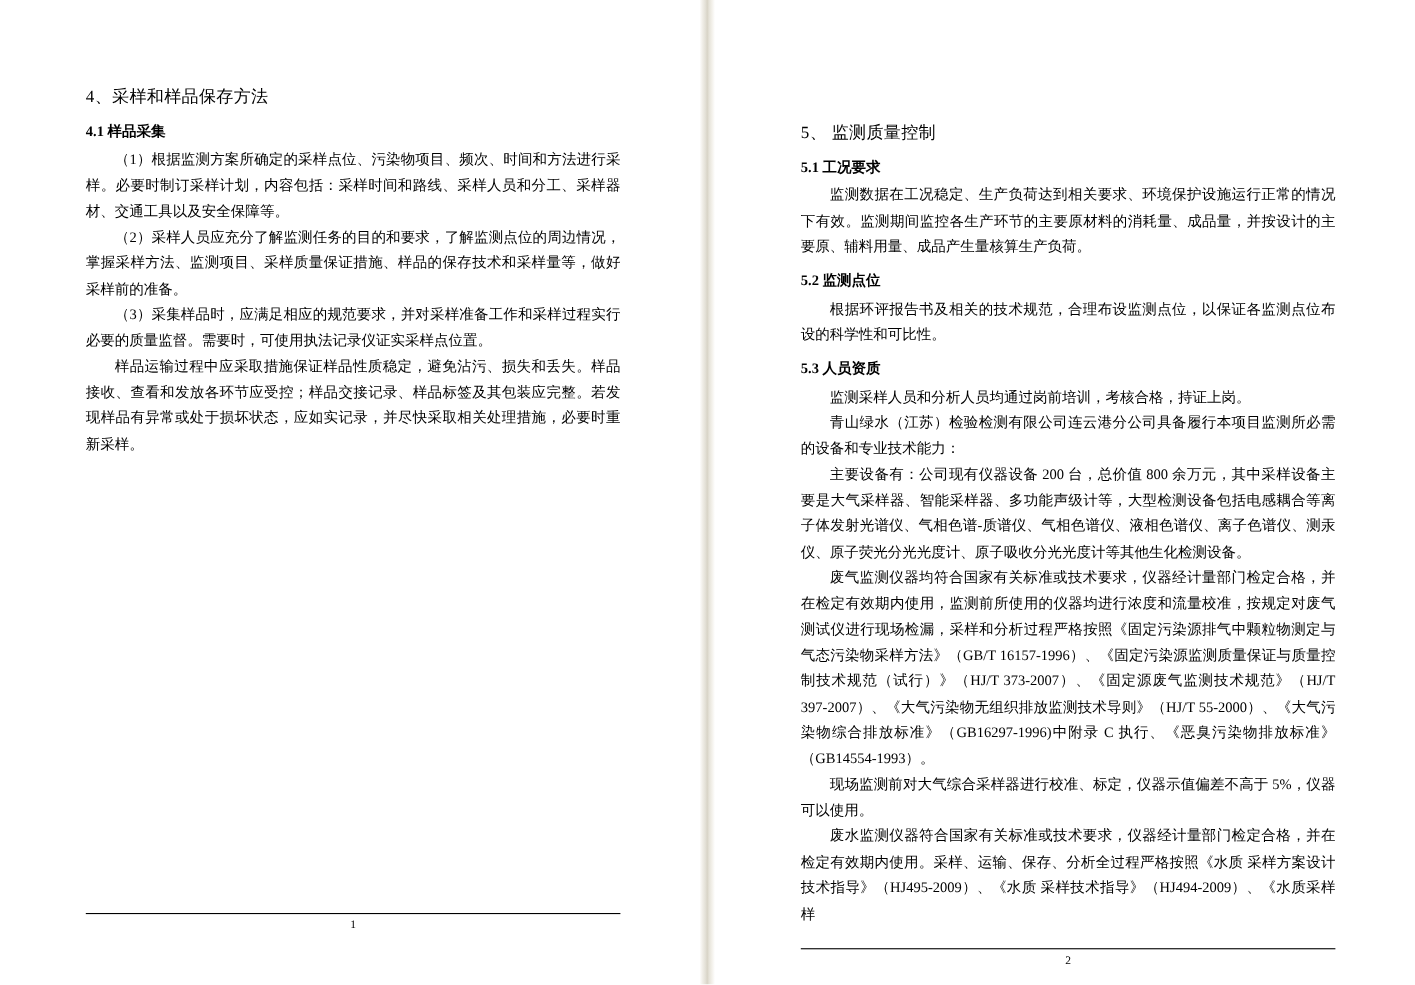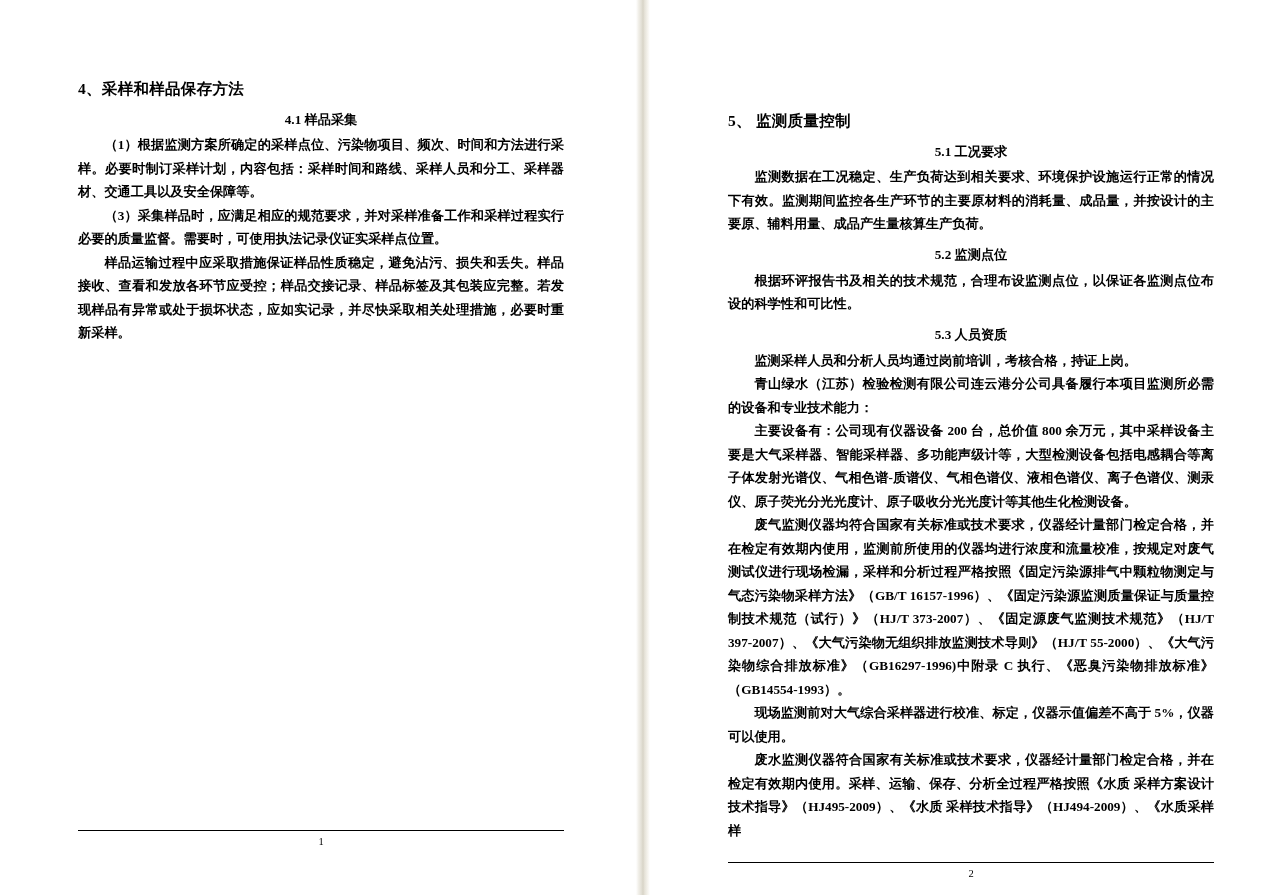--- a/index.html
+++ b/index.html
@@ -42,40 +42,38 @@
       #ffffff 0%,
       #f1efe9 18%,
       #e3e0d6 38%,
       #d8d4c7 50%,
       #e6e3d9 62%,
       #f4f2ec 82%,
       #ffffff 100%);
   }
   h1.sec {
     font-size: 15.5px;
-    font-weight: bold;
+    font-weight: normal;
     margin: 0 0 10px 0;
     letter-spacing: 0.3px;
     line-height: 1.4;
   }
   h2.sub {
     font-size: 13.2px;
     font-weight: bold;
     margin: 9px 0 4px 0;
     line-height: 1.5;
-    text-align: center;
   }
   p.para {
     font-size: 13.2px;
     line-height: 1.78;
     margin: 0;
     text-align: justify;
     text-justify: inter-ideograph;
     text-indent: 2em;
-    font-weight: bold;
   }
   .footer {
     position: absolute;
     left: 78px;
     right: 72px;
     bottom: 48px;
     border-top: 1px solid #000000;
     padding-top: 5px;
     text-align: center;
     font-size: 10.5px;
@@ -88,20 +86,21 @@
 </head>
 <body>
 
 <div class="spread">
 
   <div class="page page-left">
     <div class="content-block">
       <h1 class="sec">4、采样和样品保存方法</h1>
       <h2 class="sub">4.1  样品采集</h2>
       <p class="para">（1）根据监测方案所确定的采样点位、污染物项目、频次、时间和方法进行采样。必要时制订采样计划，内容包括：采样时间和路线、采样人员和分工、采样器材、交通工具以及安全保障等。</p>
+      <p class="para">（2）采样人员应充分了解监测任务的目的和要求，了解监测点位的周边情况，掌握采样方法、监测项目、采样质量保证措施、样品的保存技术和采样量等，做好采样前的准备。</p>
       <p class="para">（3）采集样品时，应满足相应的规范要求，并对采样准备工作和采样过程实行必要的质量监督。需要时，可使用执法记录仪证实采样点位置。</p>
       <p class="para">样品运输过程中应采取措施保证样品性质稳定，避免沾污、损失和丢失。样品接收、查看和发放各环节应受控；样品交接记录、样品标签及其包装应完整。若发现样品有异常或处于损坏状态，应如实记录，并尽快采取相关处理措施，必要时重新采样。</p>
     </div>
     <div class="footer">
       <span>1</span>
     </div>
   </div>
 
   <div class="gutter"></div>
 

